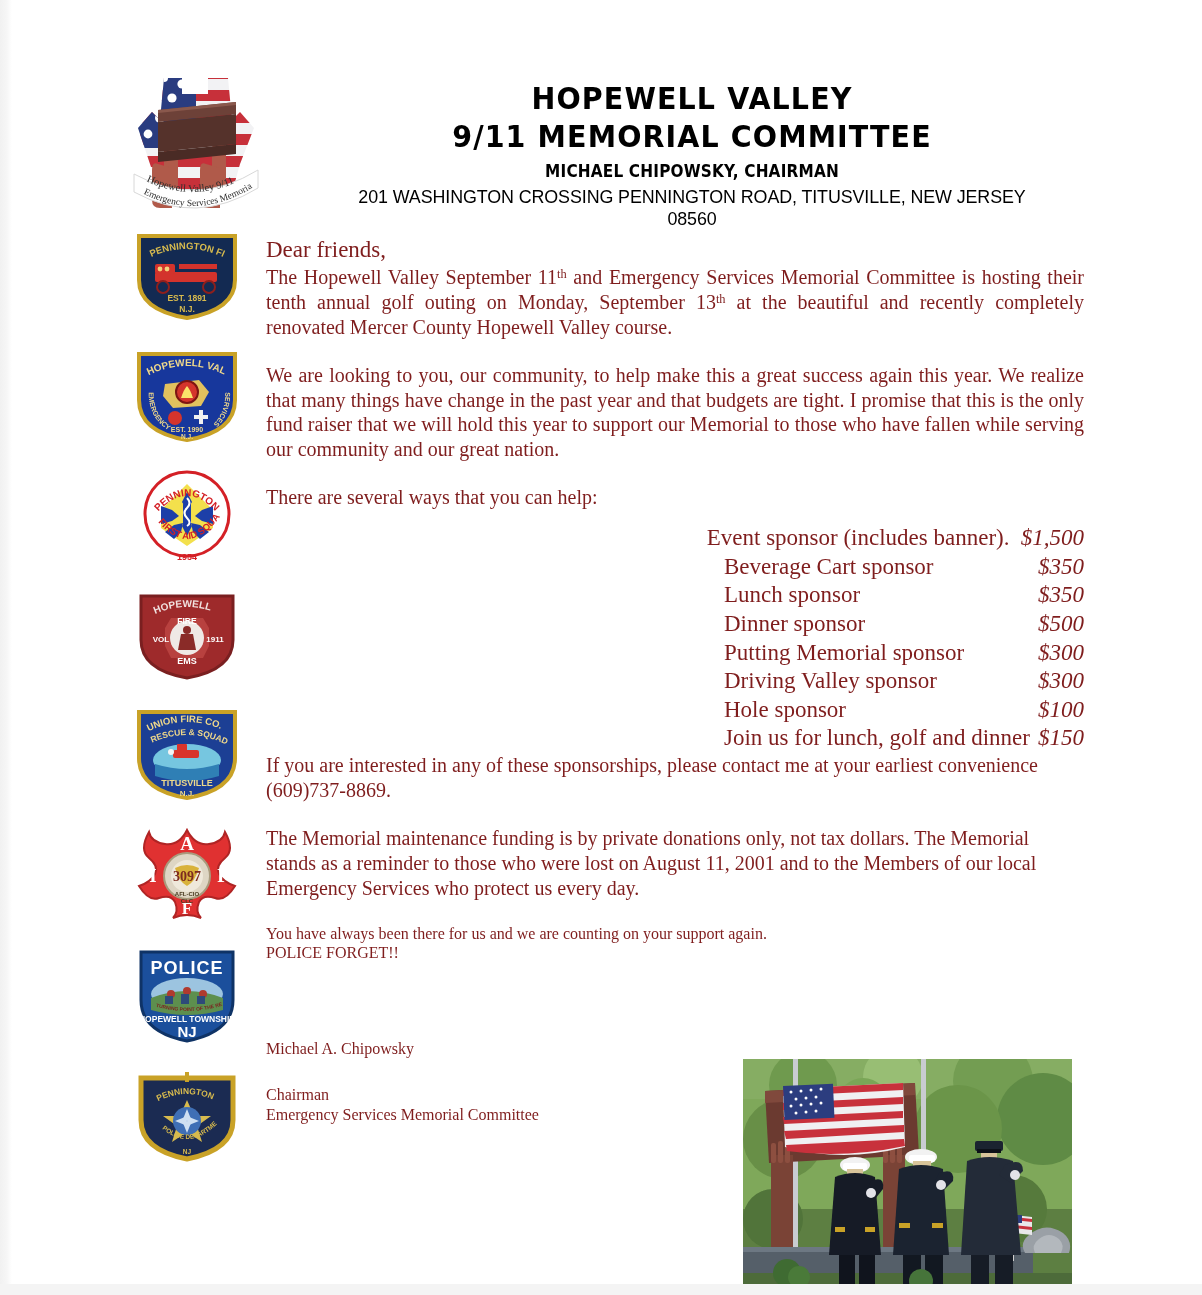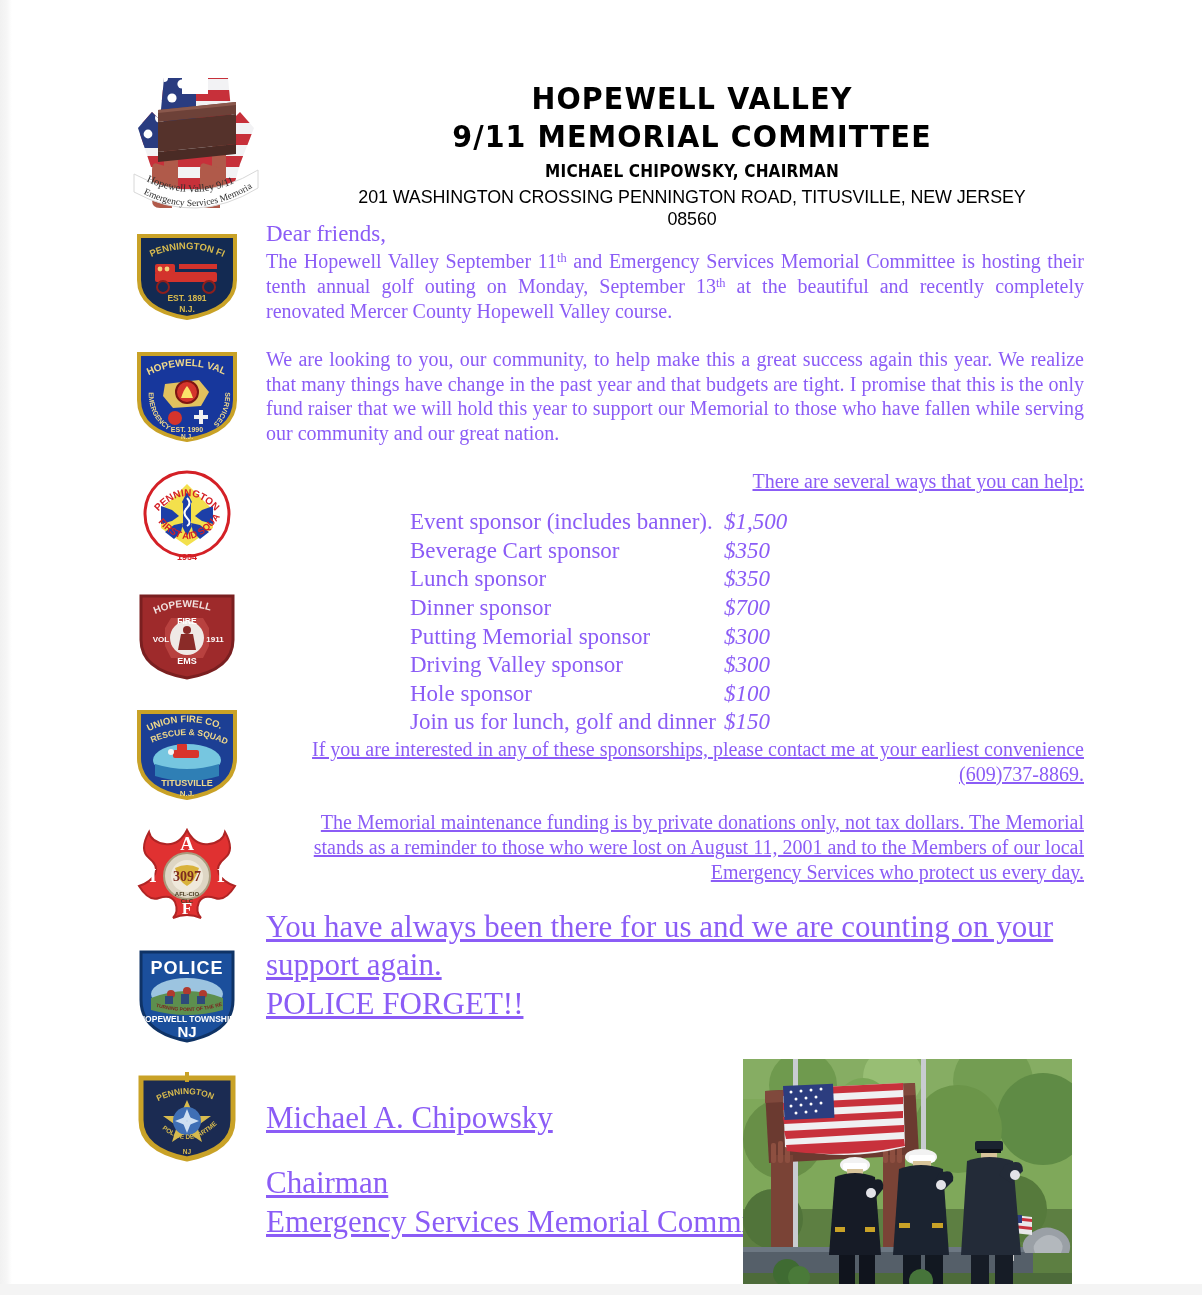--- a/index.html
+++ b/index.html
@@ -82,60 +82,60 @@
   }
   .badge {
     position: relative;
     width: 112px;
     margin: 0 auto 18px auto;
   }
 
   
   .letter-body {
     position: absolute;
-    left: 254px; top: 220px;
+    left: 254px; top: 236px;
     width: 818px;
-    color: #8b5cf6;
+    color: #7f1d1d;
   }
   .salutation {
     font-size: 23px;
     line-height: 1.26;
   }
   p.para {
     font-size: 20px;
     line-height: 1.245;
     text-align: justify;
     margin: 0;
   }
   p.left {
-    text-align: right;
-    text-decoration: underline;
+    text-align: left;
   }
   .gap { height: 23px; }
   sup {
     font-size: 0.62em;
     vertical-align: 0.52em;
     line-height: 0;
   }
 
   
   .sponsor-list {
     margin: 14px 0 0 0;
     padding: 0 0 0 144px;
     list-style: none;
   }
   .sponsor-row {
     display: flex;
     font-size: 23px;
     line-height: 1.245;
+    justify-content: flex-end;
   }
   .sponsor-name { width: 314px; flex: none; }
   .sponsor-price { flex: none; font-style: italic; }
 
-  .closing-block { font-size: 31px; line-height: 1.245; text-decoration: underline; }
+  .closing-block { font-size: 16px; line-height: 1.245; }
 
   
   .photo {
     position: absolute;
     left: 731px; top: 1059px;
     width: 329px; height: 226px;
     overflow: hidden;
     background: #6d8b45;
   }
   .photo svg { display: block; }
@@ -434,21 +434,21 @@
       <li class="sponsor-row">
         <span class="sponsor-name">Beverage Cart sponsor</span>
         <span class="sponsor-price">$350</span>
       </li>
       <li class="sponsor-row">
         <span class="sponsor-name">Lunch sponsor</span>
         <span class="sponsor-price">$350</span>
       </li>
       <li class="sponsor-row">
         <span class="sponsor-name">Dinner sponsor</span>
-        <span class="sponsor-price">$700</span>
+        <span class="sponsor-price">$500</span>
       </li>
       <li class="sponsor-row">
         <span class="sponsor-name">Putting Memorial sponsor</span>
         <span class="sponsor-price">$300</span>
       </li>
       <li class="sponsor-row">
         <span class="sponsor-name">Driving Valley sponsor</span>
         <span class="sponsor-price">$300</span>
       </li>
       <li class="sponsor-row">

